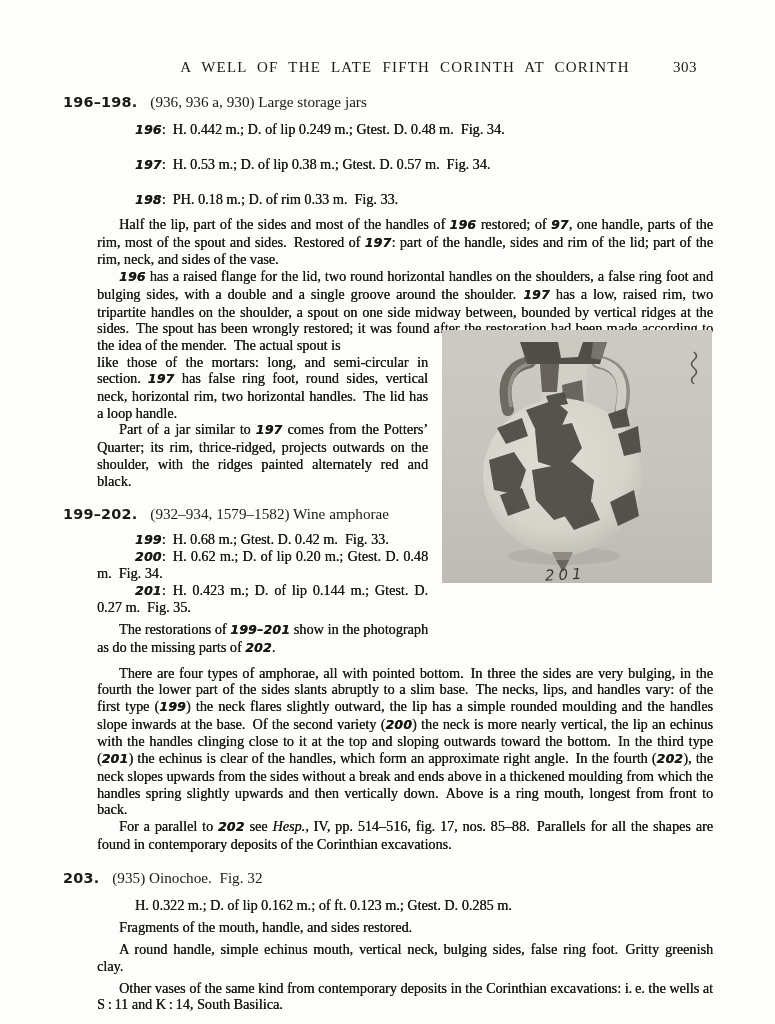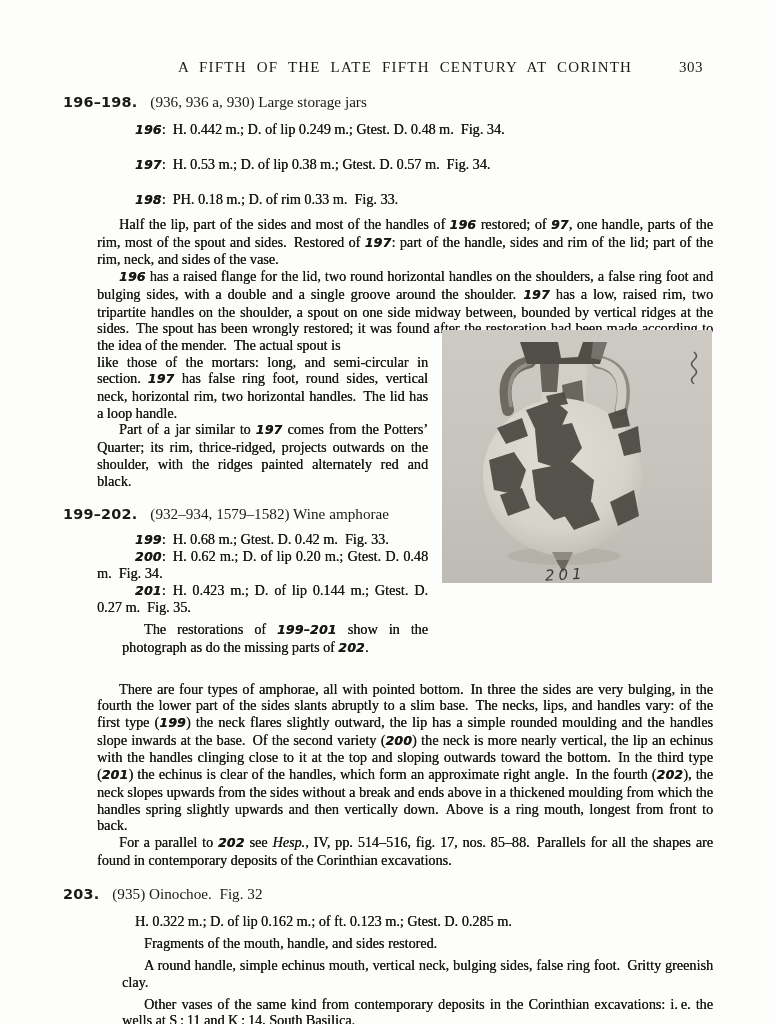--- a/index.html
+++ b/index.html
@@ -17,21 +17,21 @@
   .running-head{
     position:relative;
     margin-top:59px;
     text-align:center;
     font-size:15px;
     letter-spacing:1.2px;
     word-spacing:5px;
     white-space:nowrap;
   }
   .rh-num{
-    position:absolute; right:10px; top:0;
+    position:absolute; right:16px; top:0;
     letter-spacing:0.5px; word-spacing:normal;
   }
   .sec-head{ margin:17px 0 9px -34px; font-size:15.2px; white-space:nowrap; }
   .sec-num{
     font-family:"DejaVu Sans", sans-serif;
     font-weight:bold; font-size:14.4px;
     margin-right:13px;
     letter-spacing:0.2px;
   }
   .bn{
@@ -39,22 +39,22 @@
     font-weight:bold; font-size:0.88em;
     letter-spacing:0.2px;
     font-style:italic;
   }
   .it{ font-style:italic; }
   p{ margin:0; text-align:justify; font-size:14.2px; line-height:16.7px; text-shadow:0.25px 0 0 currentColor; }
   .meas{ margin-left:38px; line-height:18px; text-align:left; }
   .meas + .meas{ margin-top:16px; }
   .indent{ text-indent:22px; }
   .mt7{ margin-top:7px; }
-  .mt5{ margin-top:5px;margin-left:25px; }
-  .mt8{ margin-top:24px; }
+  .mt5{ margin-top:5px; }
+  .mt8{ margin-top:8px; }
   .narrow-col{ width:331px; min-height:300px; }
   .narrow-col .sec-head{ margin:16px 0 8px -34px; }
   .meas2{ text-indent:38px; line-height:17px; }
   .photo-fig{
     position:absolute; left:442px; top:330px; width:270px; margin:0;
   }
   .photo-fig svg{ display:block; }
   .photo-fig figcaption{
     margin-top:11px; text-align:center;
     font-size:14.5px; letter-spacing:1px; word-spacing:4px;
@@ -66,21 +66,21 @@
     fill:#3c3a35;
   }
 </style>
 </head>
 <body>
 
 <div class="page">
   <div class="content">
 
     <div class="running-head">
-      <span class="rh-title">A FIFTH OF THE LATE FIFTH CENTURY AT CORINTH</span>
+      <span class="rh-title">A WELL OF THE LATE FIFTH CORINTH AT CORINTH</span>
       <span class="rh-num">303</span>
     </div>
 
     <div class="sec-head">
       <span class="sec-num">196–198.</span><span class="sec-title">(936, 936 a, 930) Large storage jars</span>
     </div>
 
     <p class="meas"><span class="bn">196</span><span>: H. 0.442 m.; D. of lip 0.249 m.; Gtest. D. 0.48 m. Fig. 34.</span></p>
     <p class="meas"><span class="bn">197</span><span>: H. 0.53 m.; D. of lip 0.38 m.; Gtest. D. 0.57 m. Fig. 34.</span></p>
     <p class="meas"><span class="bn">198</span><span>: PH. 0.18 m.; D. of rim 0.33 m. Fig. 33.</span></p>

